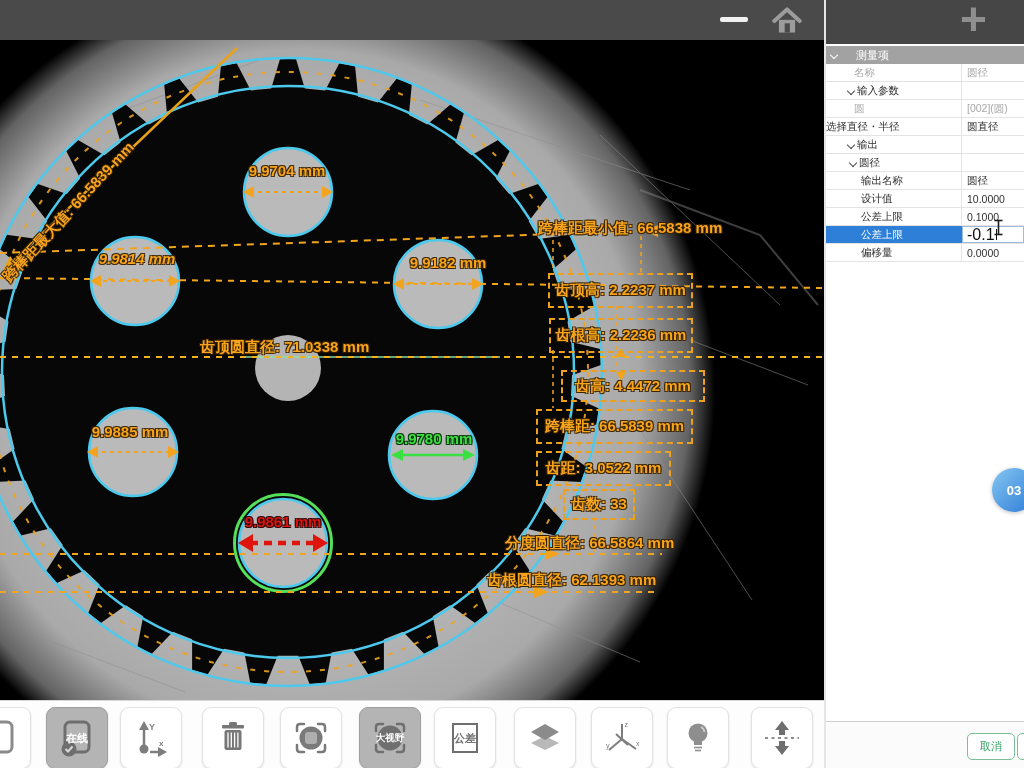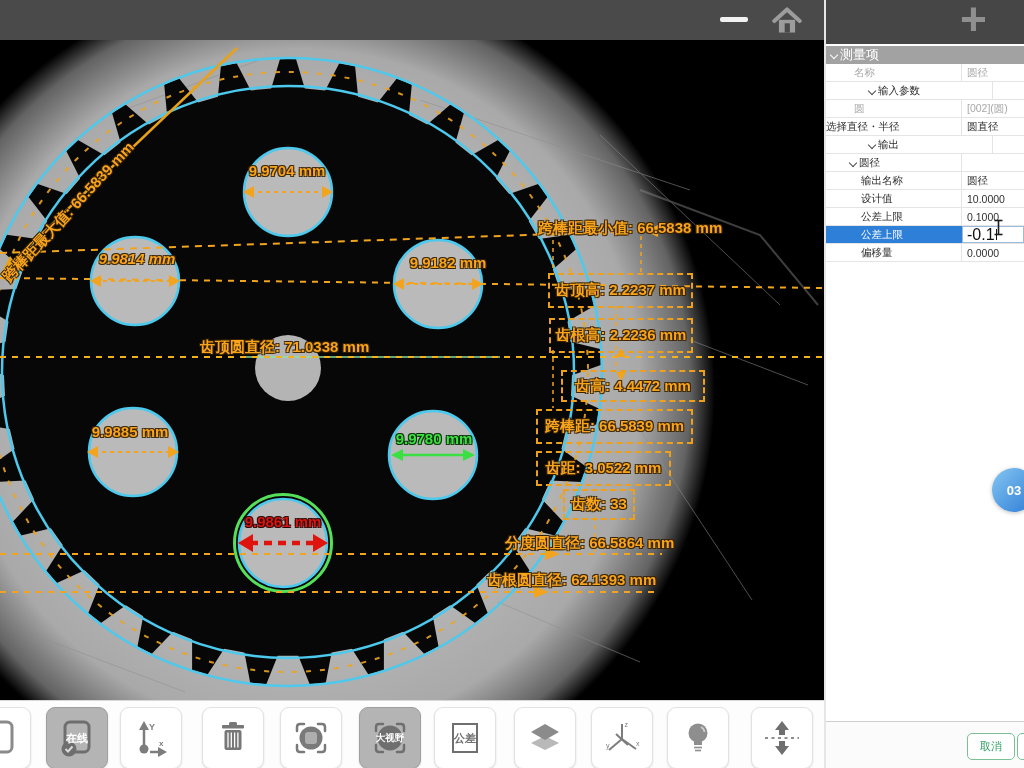--- a/index.html
+++ b/index.html
@@ -26,29 +26,29 @@
   .tbtn{position:absolute;top:6px;width:60px;height:60px;background:#fff;border:1px solid #e2e2e2;border-radius:9px;
         box-shadow:0 1px 2px rgba(0,0,0,.12);display:flex;align-items:center;justify-content:center;}
   .tbtn.active{background:#b4b4b4;border-color:#9f9f9f;}
   .tbtn .ov{position:absolute;left:0;top:0;width:100%;height:100%;display:flex;align-items:center;justify-content:center;
             color:#fff;font-weight:bold;pointer-events:none;}
   
   .panel{position:absolute;left:824px;top:0;width:200px;height:768px;background:#fff;border-left:2px solid #e6e6e6;box-sizing:border-box;}
   .phead{position:relative;height:44px;background:#464646;border-bottom:2px solid #fff;}
   .plus-icon{position:absolute;left:134px;top:-8px;font-size:46px;font-weight:bold;color:#8f8f8f;}
   .plus-icon::before{content:"+";}
-  .ptitle{height:18px;background:#a2a2a2;color:#fff;font-size:13px;display:flex;align-items:center;padding-left:5px;gap:0;}
+  .ptitle{height:18px;background:#a2a2a2;color:#fff;font-size:11px;display:flex;align-items:center;padding-left:5px;gap:16px;}
   .chev{width:5px;height:5px;border-left:1.5px solid #4c4c4c;border-bottom:1.5px solid #4c4c4c;transform:rotate(-45deg);flex:none;margin-right:3px;}
   .chev.w{border-color:#fff;}
   .pgrid{background:#fff;}
   .prow{height:17px;display:flex;border-bottom:1px solid #e4e4e4;font-size:10.5px;background:#fff;}
   .plabel{width:136px;box-sizing:border-box;color:#2f2f2f;display:flex;align-items:center;height:100%;border-right:1px solid #e4e4e4;}
   .pvalue{flex:1;display:flex;align-items:center;padding-left:5px;color:#2f2f2f;}
   .muted .plabel,.muted .pvalue{color:#a8a8a8;}
-  .ind0{padding-left:12px;margin-left:31px;}.ind1{padding-left:28px;}.ind2{}.ind2b{padding-left:24px;}.ind3{padding-left:35px;}
+  .ind0{padding-left:22px;}.ind1{padding-left:28px;}.ind2{}.ind2b{padding-left:24px;}.ind3{padding-left:35px;}
   .sel .plabel{background:#2e7fd8;color:#fff;border-right-color:#2e7fd8;}
   .editcell{display:flex;align-items:center;height:15px;flex:1;background:#fff;border:1px solid #9fb9d8;font-size:16px;padding-left:4px;color:#111;}
   .caret{display:inline-block;width:1px;height:11px;background:#111;margin-left:1px;}
   .pfoot{position:absolute;left:0;bottom:0;width:100%;height:46px;background:#fbfbfb;border-top:1px solid #cfcfcf;}
   .btn-cancel{position:absolute;left:141px;top:11px;width:46px;height:25px;background:#fff;border:1px solid #7cc098;border-radius:5px;
               color:#2f9e63;font-size:11px;display:flex;align-items:center;justify-content:center;}
   .btn-clipped{position:absolute;left:191px;top:11px;width:40px;height:25px;background:#fff;border:1px solid #7cc098;border-radius:5px;}
   
   .badge{position:absolute;left:992px;top:468px;width:44px;height:44px;border-radius:50%;
          background:linear-gradient(135deg,#85c6f2,#2e7cd6);color:#fff;font-size:13px;font-weight:bold;

